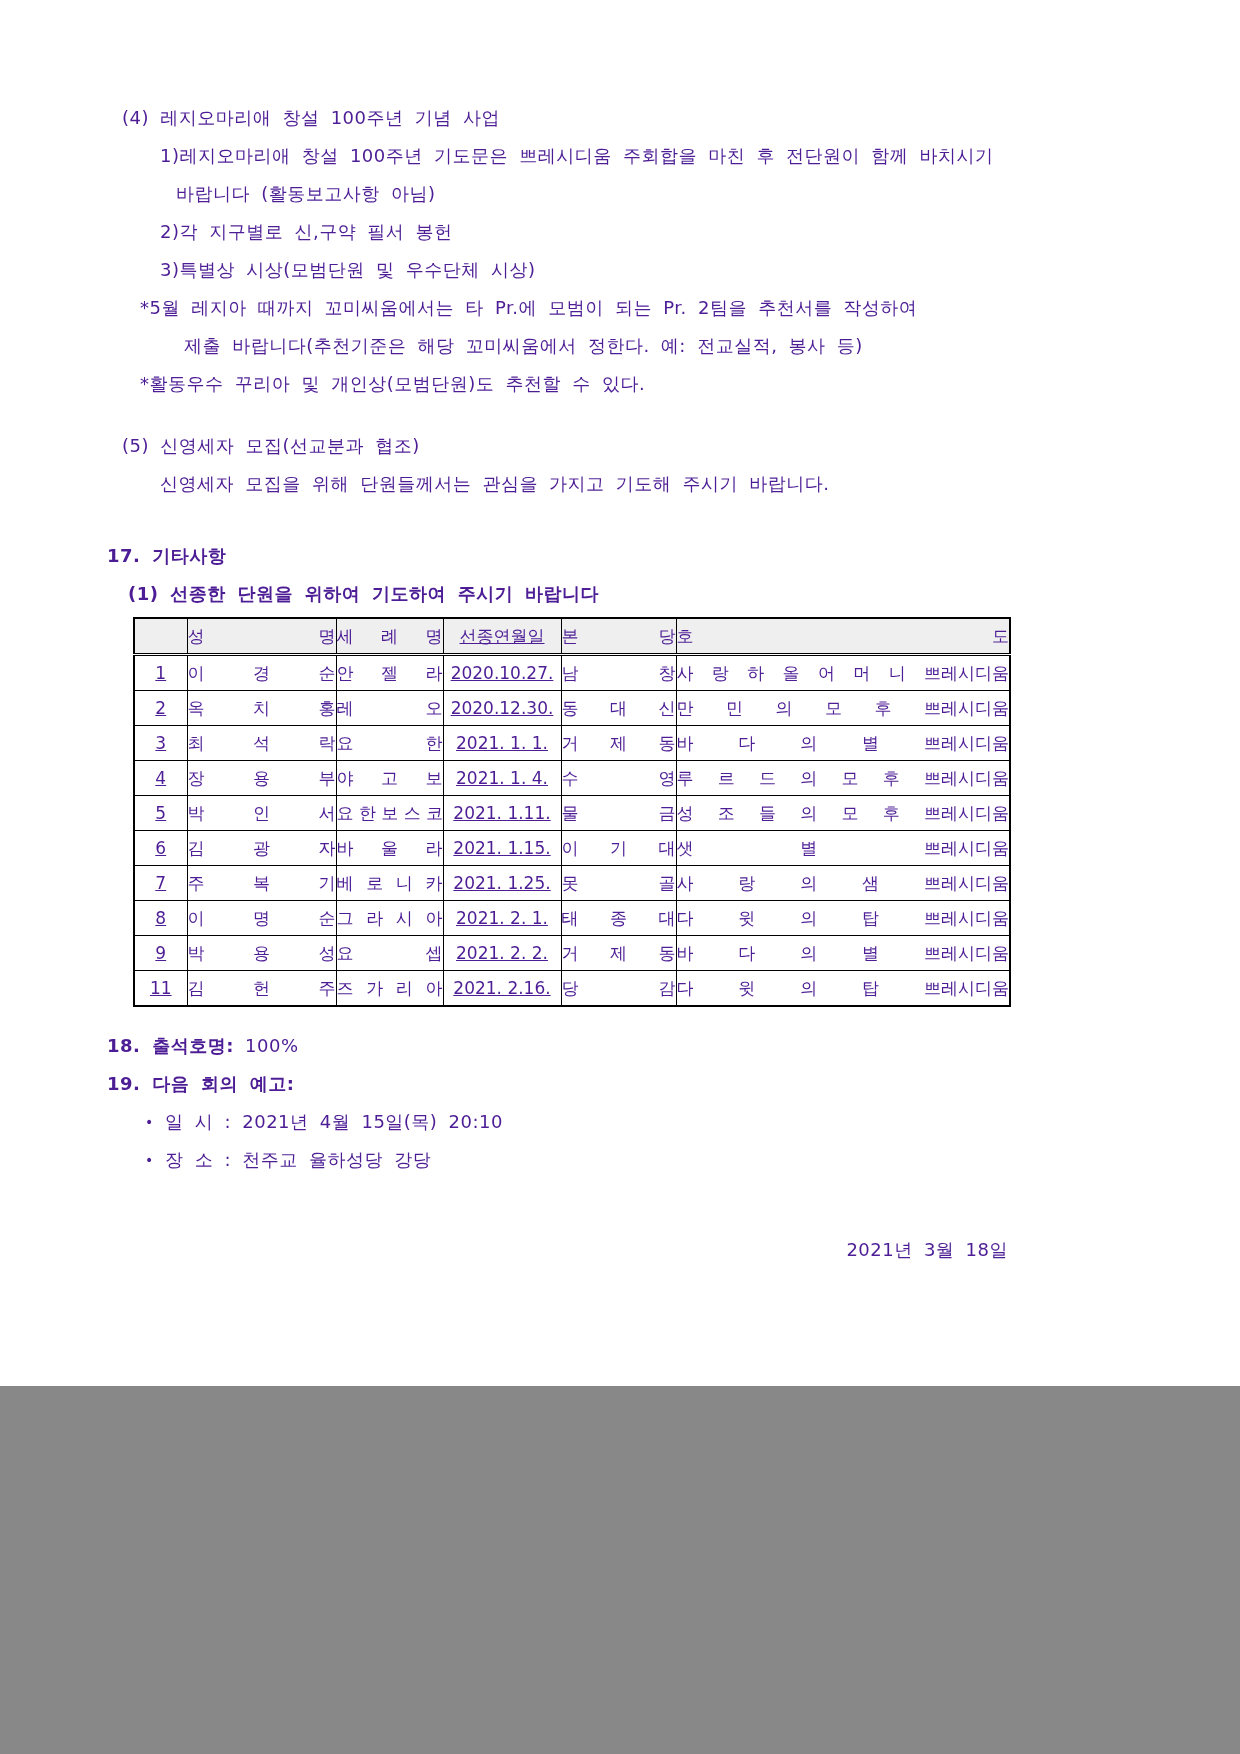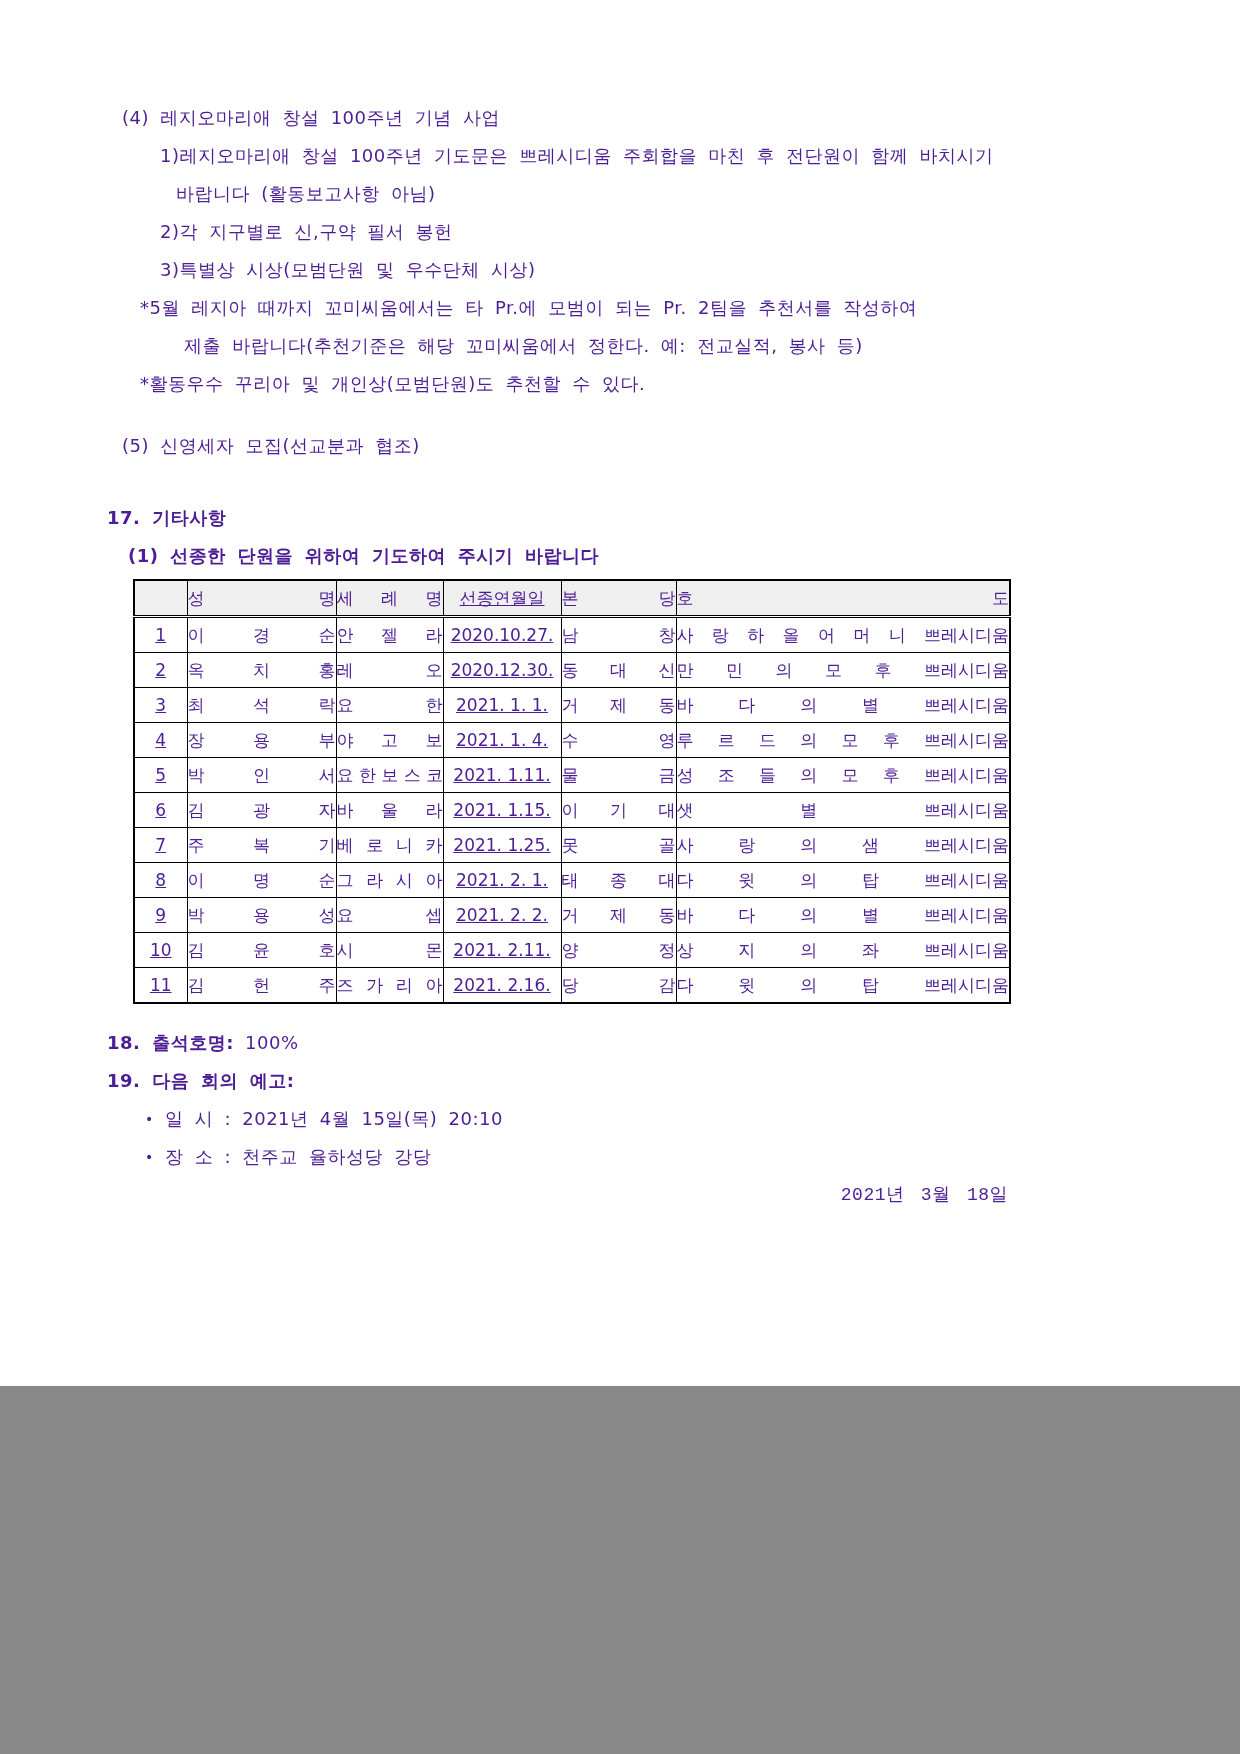--- a/index.html
+++ b/index.html
@@ -33,21 +33,21 @@
   .ind-c{margin-left:69px;}   
   .ind-d{margin-left:33px;}   
   .ind-e{margin-left:77px;}   
   .ind-f{margin-left:21px;}   
   .ind-g{margin-left:38px;}   
   .mt-first{margin-top:99px;}
   .mt-item5{margin-top:24px;}
   .mt-17{margin-top:34px;}
   .mt-18{margin-top:20px;}
   .mt-20{margin-top:12px;}
-  .mt-date{font-family:Liberation Mono, monospace;}
+  .mt-date{margin-top:52px;}
 
   
   table.deceased{
     margin-left:26px;
     margin-top:4px;
     border-collapse:collapse;
     border:2px solid #000;
     table-layout:fixed;
     width:876px;
   }
@@ -90,20 +90,21 @@
     <div class="line ind-a mt-first">(4) 레지오마리애 창설 100주년 기념 사업</div>
     <div class="line ind-b">1)레지오마리애 창설 100주년 기도문은 쁘레시디움 주회합을 마친 후 전단원이 함께 바치시기</div>
     <div class="line ind-c">바랍니다 (활동보고사항 아님)</div>
     <div class="line ind-b">2)각 지구별로 신,구약 필서 봉헌</div>
     <div class="line ind-b">3)특별상 시상(모범단원 및 우수단체 시상)</div>
     <div class="line ind-d">*5월 레지아 때까지 꼬미씨움에서는 타 Pr.에 모범이 되는 Pr. 2팀을 추천서를 작성하여</div>
     <div class="line ind-e">제출 바랍니다(추천기준은 해당 꼬미씨움에서 정한다. 예: 전교실적, 봉사 등)</div>
     <div class="line ind-d">*활동우수 꾸리아 및 개인상(모범단원)도 추천할 수 있다.</div>
 
     <div class="line ind-a mt-item5">(5) 신영세자 모집(선교분과 협조)</div>
+    <div class="line ind-b">신영세자 모집을 위해 단원들께서는 관심을 가지고 기도해 주시기 바랍니다.</div>
 
     <div class="line bold mt-17">17. 기타사항</div>
     <div class="line bold ind-f">(1) 선종한 단원을 위하여 기도하여 주시기 바랍니다</div>
 
     <table class="deceased">
       <colgroup>
         <col class="c0">
           <col class="c1">
           <col class="c2">
           <col class="c3">
@@ -187,28 +188,20 @@
         </tr>
         <tr>
           <td class="cell-center">9</td>
           <td class="jst td-name">박 용 성</td>
           <td class="jst td-bapt">요 셉</td>
           <td class="cell-center">2021. 2. 2.</td>
           <td class="jst td-parish">거 제 동</td>
           <td class="jst td-ho">바 다 의 별 쁘레시디움</td>
         </tr>
         <tr>
-          <td class="cell-center">10</td>
-          <td class="jst td-name">김 윤 호</td>
-          <td class="jst td-bapt">시 몬</td>
-          <td class="cell-center">2021. 2.11.</td>
-          <td class="jst td-parish">양 정</td>
-          <td class="jst td-ho">상 지 의 좌 쁘레시디움</td>
-        </tr>
-        <tr>
           <td class="cell-center">11</td>
           <td class="jst td-name">김 헌 주</td>
           <td class="jst td-bapt">즈 가 리 아</td>
           <td class="cell-center">2021. 2.16.</td>
           <td class="jst td-parish">당 감</td>
           <td class="jst td-ho">다 윗 의 탑 쁘레시디움</td>
         </tr>
       </tbody>
     </table>
 

